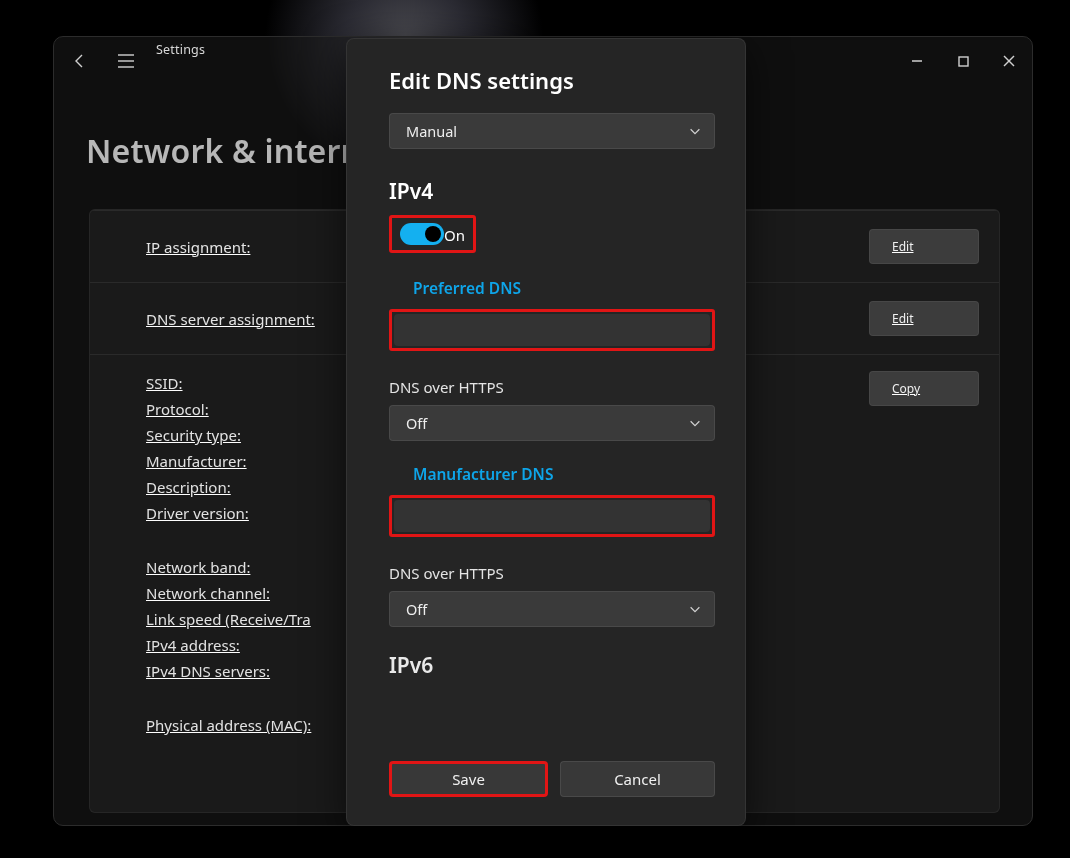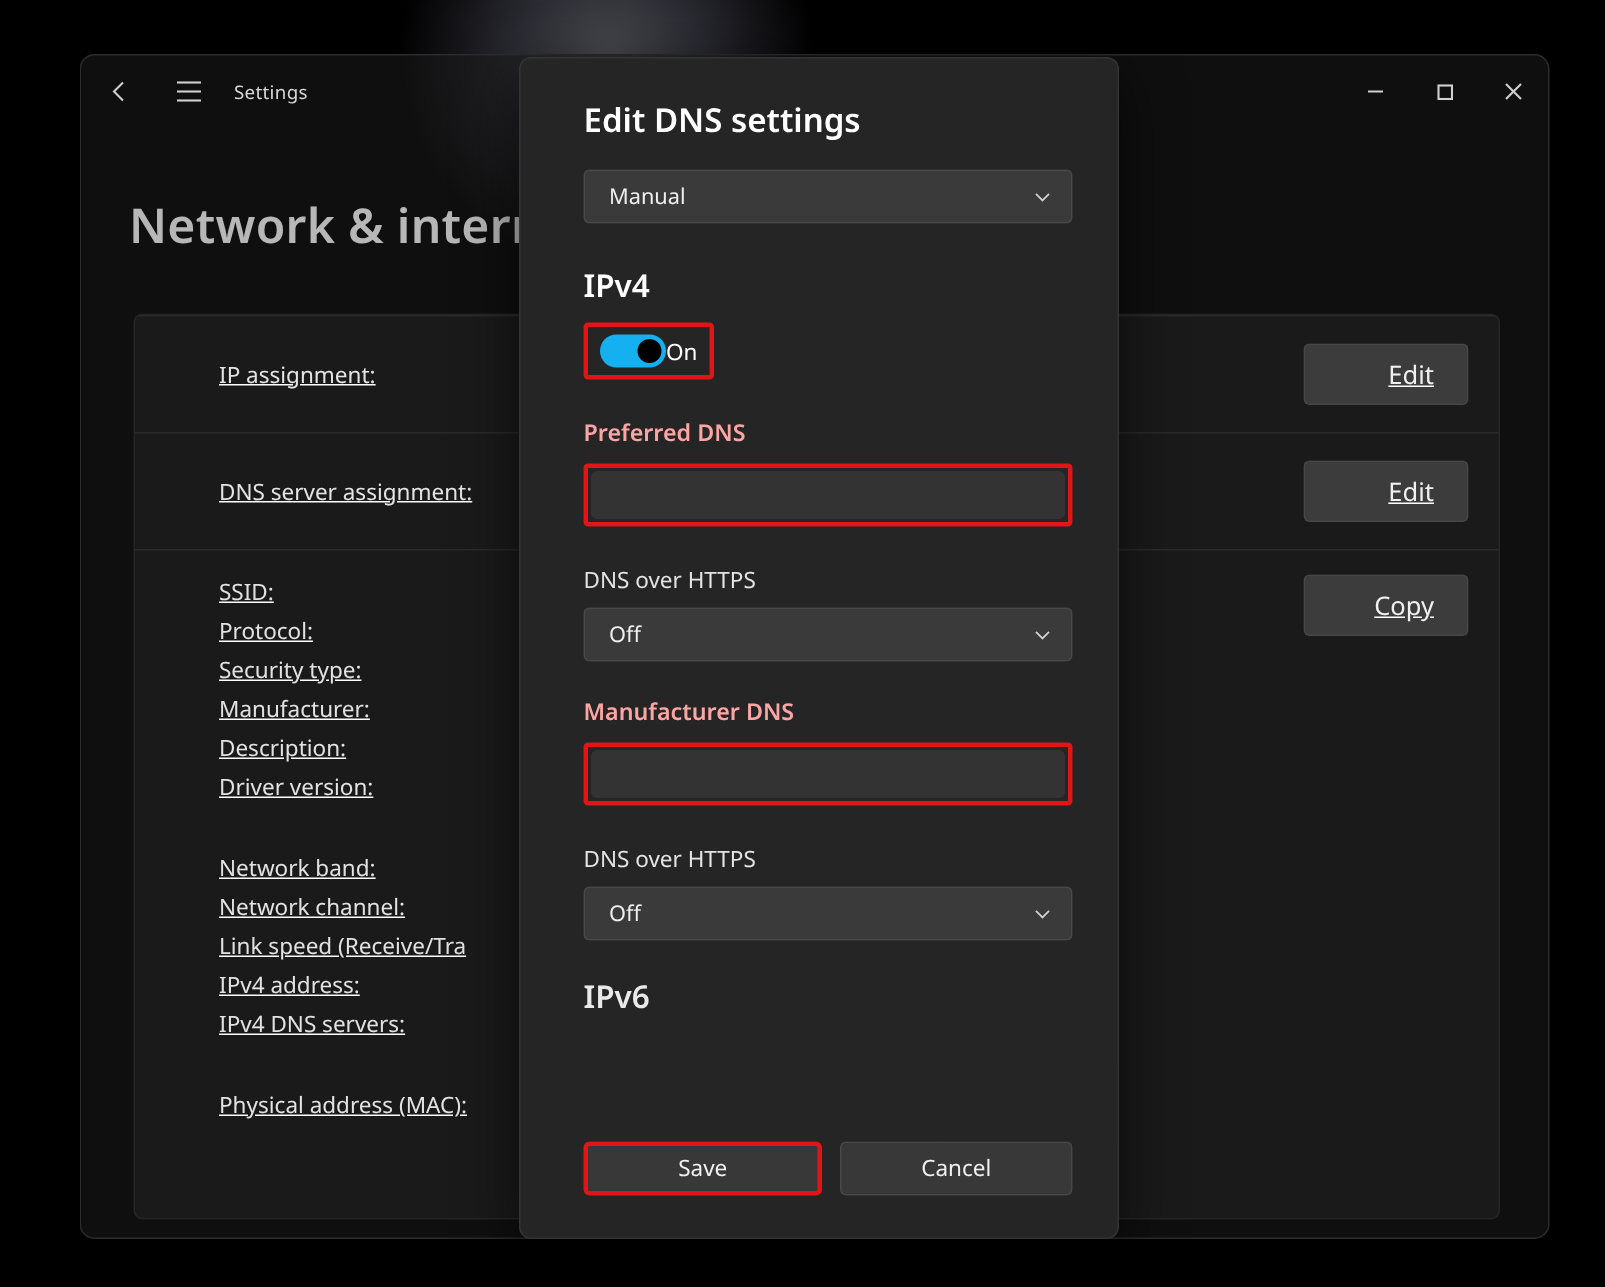--- a/index.html
+++ b/index.html
@@ -30,21 +30,21 @@
     border: 1px solid #2c2c2c;
     z-index: 1;
     overflow: hidden;
   }
 
   .titlebar {
     display: flex; align-items: center;
     height: 48px;
     padding: 0 0 0 6px;
   }
-  .titlebar .tb-left { display:flex; align-items:center; gap:6px; }
+  .titlebar .tb-left { display:flex; gap:6px; }
   .tb-iconbtn {
     width: 40px; height: 40px; display:flex; align-items:center; justify-content:center;
     border-radius: 4px;
     color: #c9c9c9;
     cursor: pointer;
   }
   .tb-title { font-size: 12.5px; color: #d8d8d8; margin-left: 4px; letter-spacing: .2px;}
   .tb-spacer { flex:1; }
   .capbtn {
     width: 46px; height: 32px;
@@ -80,26 +80,26 @@
   .row {
     display:flex; align-items:center;
     padding: 18px 20px 18px 56px;
     text-decoration: underline;
   }
   .row .label { font-size: 15px; color: #e4e4e4; flex:1; }
   .btn {
     background: #3c3c3c;
     border: 1px solid rgba(255,255,255,0.06);
     color: #f0f0f0;
-    font-size: 17px;
+    font-size: 12px;
     padding: 8px 22px;
     border-radius: 4px;
     cursor: pointer;
     min-width: 110px;
-    text-align:right;
+    text-align:left;
   }
 
   .props {
     padding: 10px 56px 20px 56px;
   }
   .props-line {
     font-size: 15px;
     color: #e2e2e2;
     margin: 6px 0;
   }
@@ -153,21 +153,21 @@
     position: relative;
     cursor:pointer;
   }
   .toggle .knob {
     position:absolute; right:3px; top:3px;
     width:16px; height:16px; border-radius:50%;
     background: #000;
   }
   .toggle-label { font-size:15px; color:#fff; }
 
-  .field-label { font-size:15.5px; font-weight:600; margin-top:22px; margin-bottom:10px; color:#fca5a5;}
+  .field-label { font-size:15.5px; font-weight:600; margin-top:22px; margin-bottom:10px; color:#0ea5e9;margin-left:24px;}
   .field-label.first { margin-top: 24px; }
 
   .text-input {
     width: 100%; height: 34px;
     background:#333;
     border:1px solid rgba(255,255,255,0.15);
     border-radius:4px;
     padding: 0 10px;
     color:#fff;
     font-size:14px;

